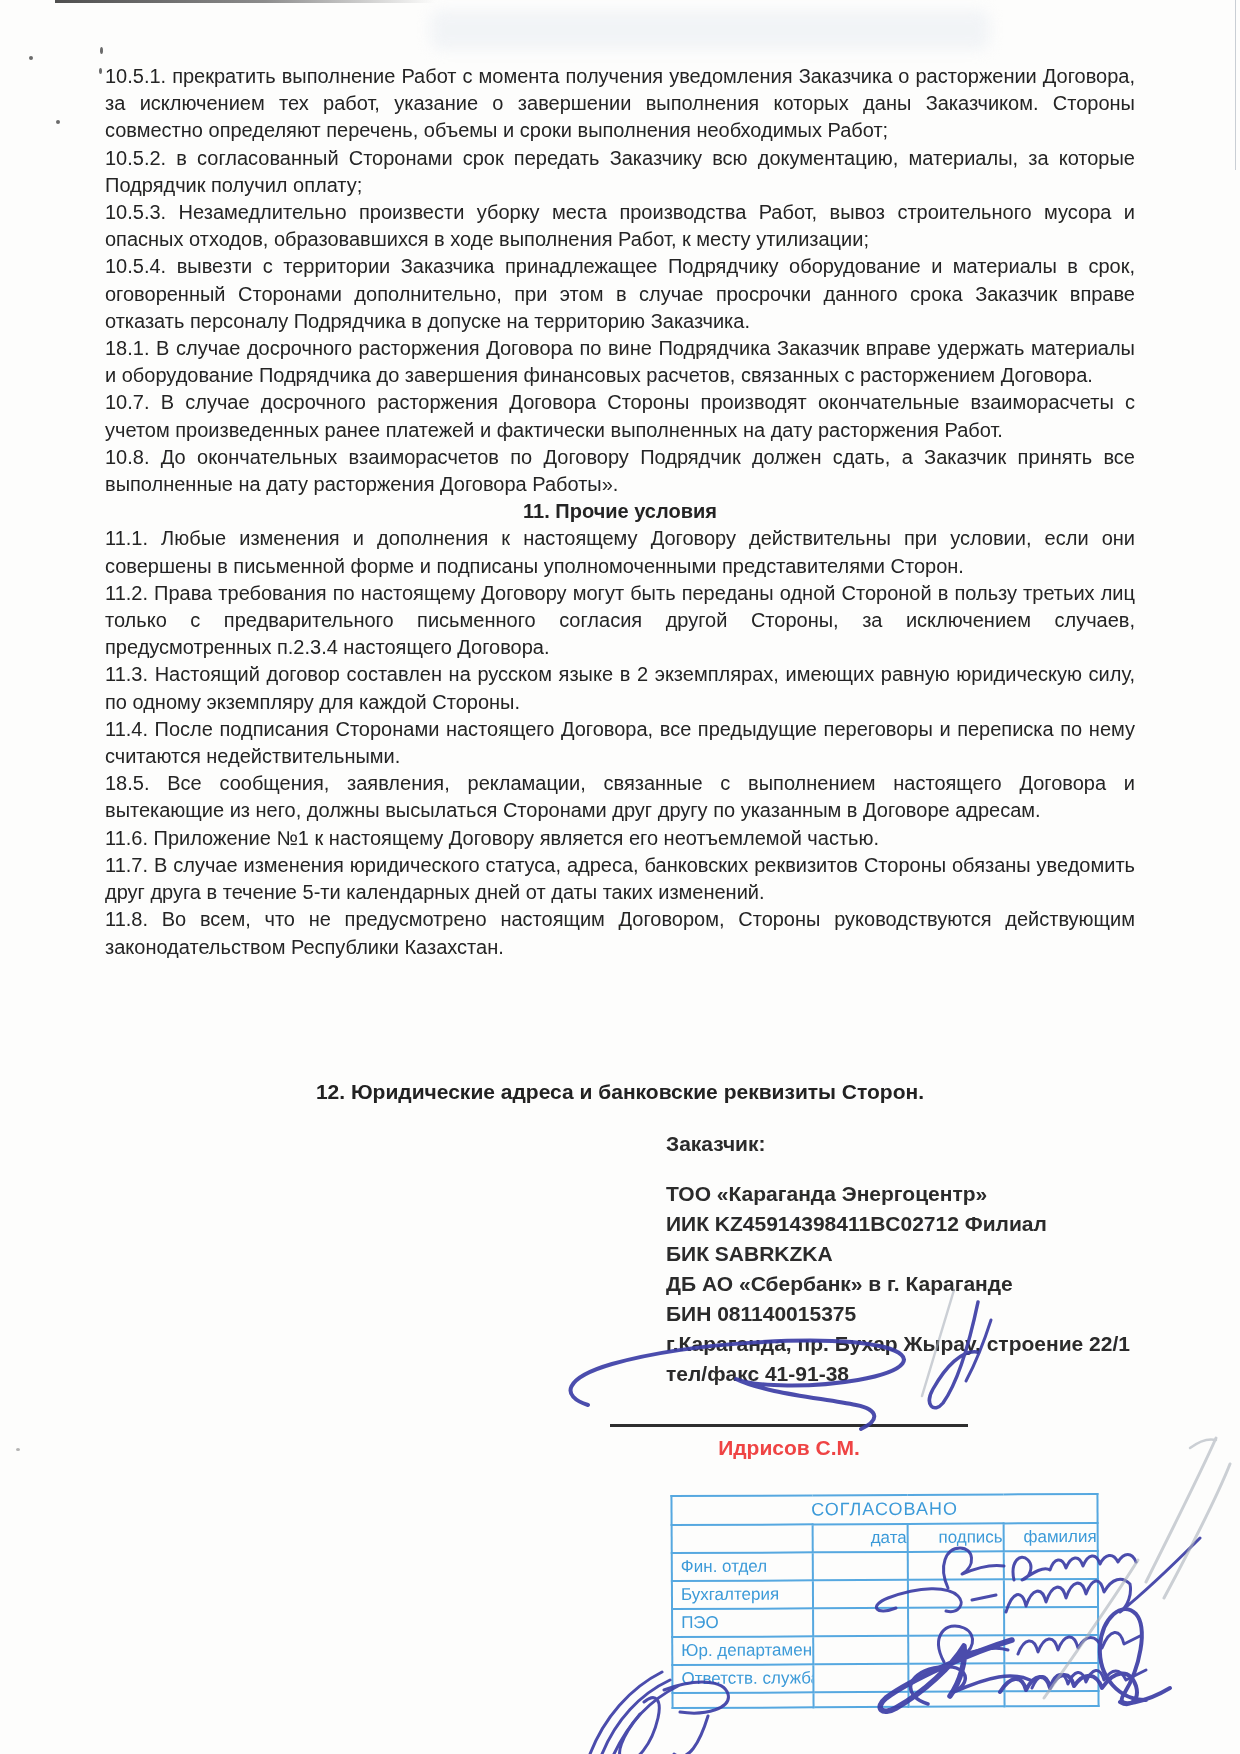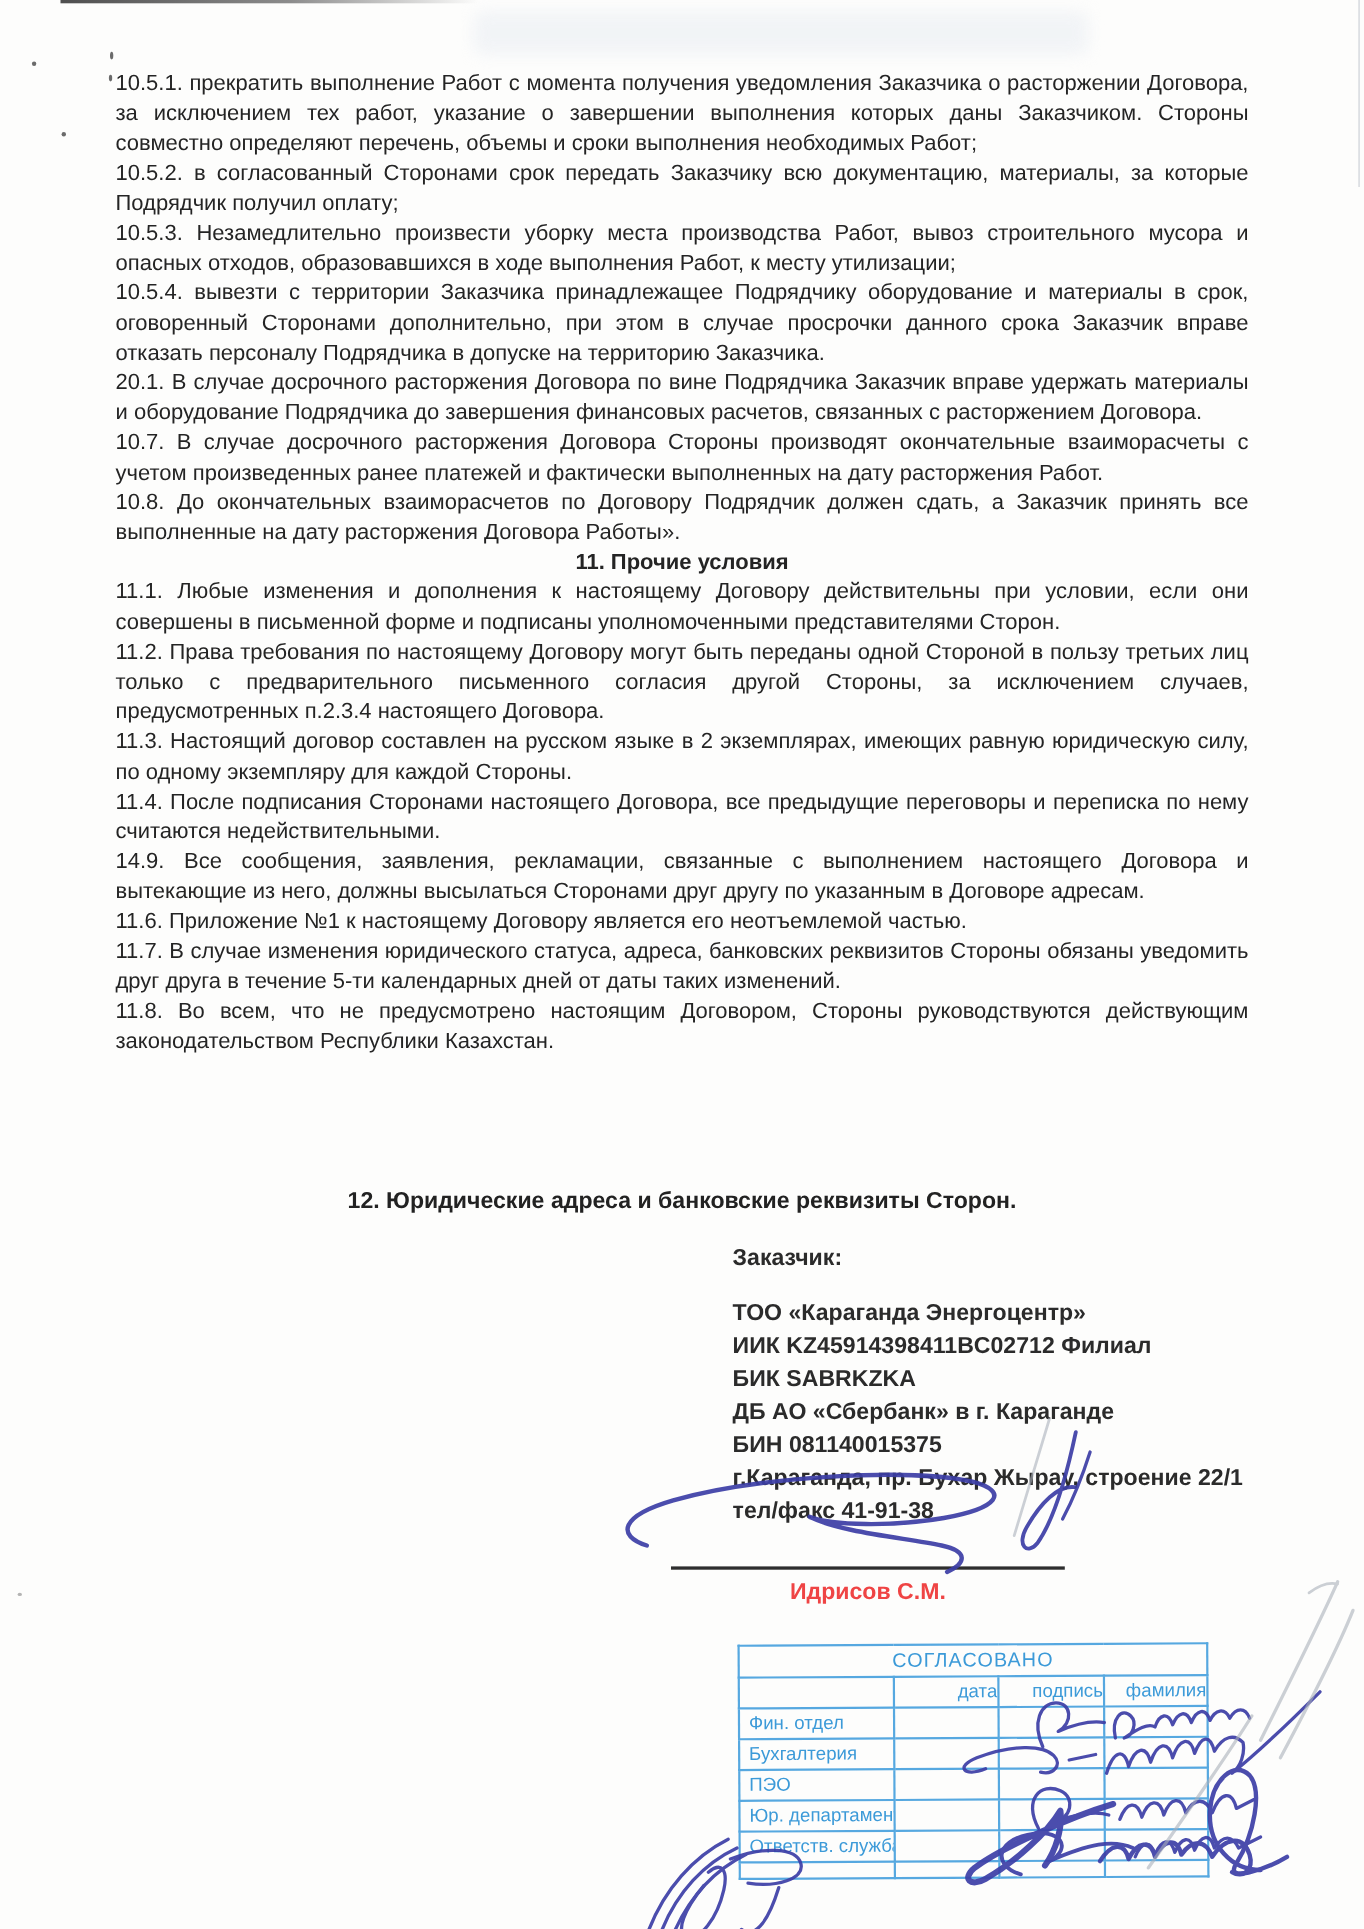--- a/index.html
+++ b/index.html
@@ -95,29 +95,29 @@
   <div class="speck" style="left:99px;top:68px;width:3px;height:6px;"></div>
   <div class="speck" style="left:29px;top:56px;width:4px;height:4px;"></div>
   <div class="speck" style="left:56px;top:120px;width:4px;height:4px;"></div>
   <div class="speck" style="left:16px;top:1448px;width:4px;height:3px;opacity:.5;"></div>
 
   <div class="body-text">
     <p>10.5.1. прекратить выполнение Работ с момента получения уведомления Заказчика о расторжении Договора, за исключением тех работ, указание о завершении выполнения которых даны Заказчиком. Стороны совместно определяют перечень, объемы и сроки выполнения необходимых Работ;</p>
     <p>10.5.2. в согласованный Сторонами срок передать Заказчику всю документацию, материалы, за которые Подрядчик получил оплату;</p>
     <p>10.5.3. Незамедлительно произвести уборку места производства Работ, вывоз строительного мусора и опасных отходов, образовавшихся в ходе выполнения Работ, к месту утилизации;</p>
     <p>10.5.4. вывезти с территории Заказчика принадлежащее Подрядчику оборудование и материалы в срок, оговоренный Сторонами дополнительно, при этом в случае просрочки данного срока Заказчик вправе отказать персоналу Подрядчика в допуске на территорию Заказчика.</p>
-    <p>20.1. В случае досрочного расторжения Договора по вине Подрядчика Заказчик вправе удержать материалы и оборудование Подрядчика до завершения финансовых расчетов, связанных с расторжением Договора.</p>
+    <p>18.1. В случае досрочного расторжения Договора по вине Подрядчика Заказчик вправе удержать материалы и оборудование Подрядчика до завершения финансовых расчетов, связанных с расторжением Договора.</p>
     <p>10.7. В случае досрочного расторжения Договора Стороны производят окончательные взаиморасчеты с учетом произведенных ранее платежей и фактически выполненных на дату расторжения Работ.</p>
     <p>10.8. До окончательных взаиморасчетов по Договору Подрядчик должен сдать, а Заказчик принять все выполненные на дату расторжения Договора Работы».</p>
     <p class="h11">11. Прочие условия</p>
     <p>11.1. Любые изменения и дополнения к настоящему Договору действительны при условии, если они совершены в письменной форме и подписаны уполномоченными представителями Сторон.</p>
     <p>11.2. Права требования по настоящему Договору могут быть переданы одной Стороной в пользу третьих лиц только с предварительного письменного согласия другой Стороны, за исключением случаев, предусмотренных п.2.3.4 настоящего Договора.</p>
     <p>11.3. Настоящий договор составлен на русском языке в 2 экземплярах, имеющих равную юридическую силу,  по одному экземпляру для каждой Стороны.</p>
     <p>11.4. После подписания Сторонами настоящего Договора, все предыдущие переговоры и переписка по нему считаются недействительными.</p>
-    <p>14.9. Все сообщения, заявления, рекламации, связанные с выполнением настоящего Договора и вытекающие из него, должны высылаться Сторонами друг другу по указанным в Договоре адресам.</p>
+    <p>18.5. Все сообщения, заявления, рекламации, связанные с выполнением настоящего Договора и вытекающие из него, должны высылаться Сторонами друг другу по указанным в Договоре адресам.</p>
     <p>11.6. Приложение №1 к настоящему Договору является его неотъемлемой частью.</p>
     <p>11.7. В случае изменения юридического статуса, адреса, банковских реквизитов Стороны обязаны уведомить друг друга в течение 5-ти календарных дней от даты таких изменений.</p>
     <p>11.8. Во всем, что не предусмотрено настоящим Договором, Стороны руководствуются действующим законодательством Республики Казахстан.</p>
   </div>
 
   <div class="h12">12. Юридические адреса и банковские реквизиты Сторон.</div>
 
   <div class="customer-label">Заказчик:</div>
   <div class="requisites">
     <div>ТОО «Караганда Энергоцентр»</div>

